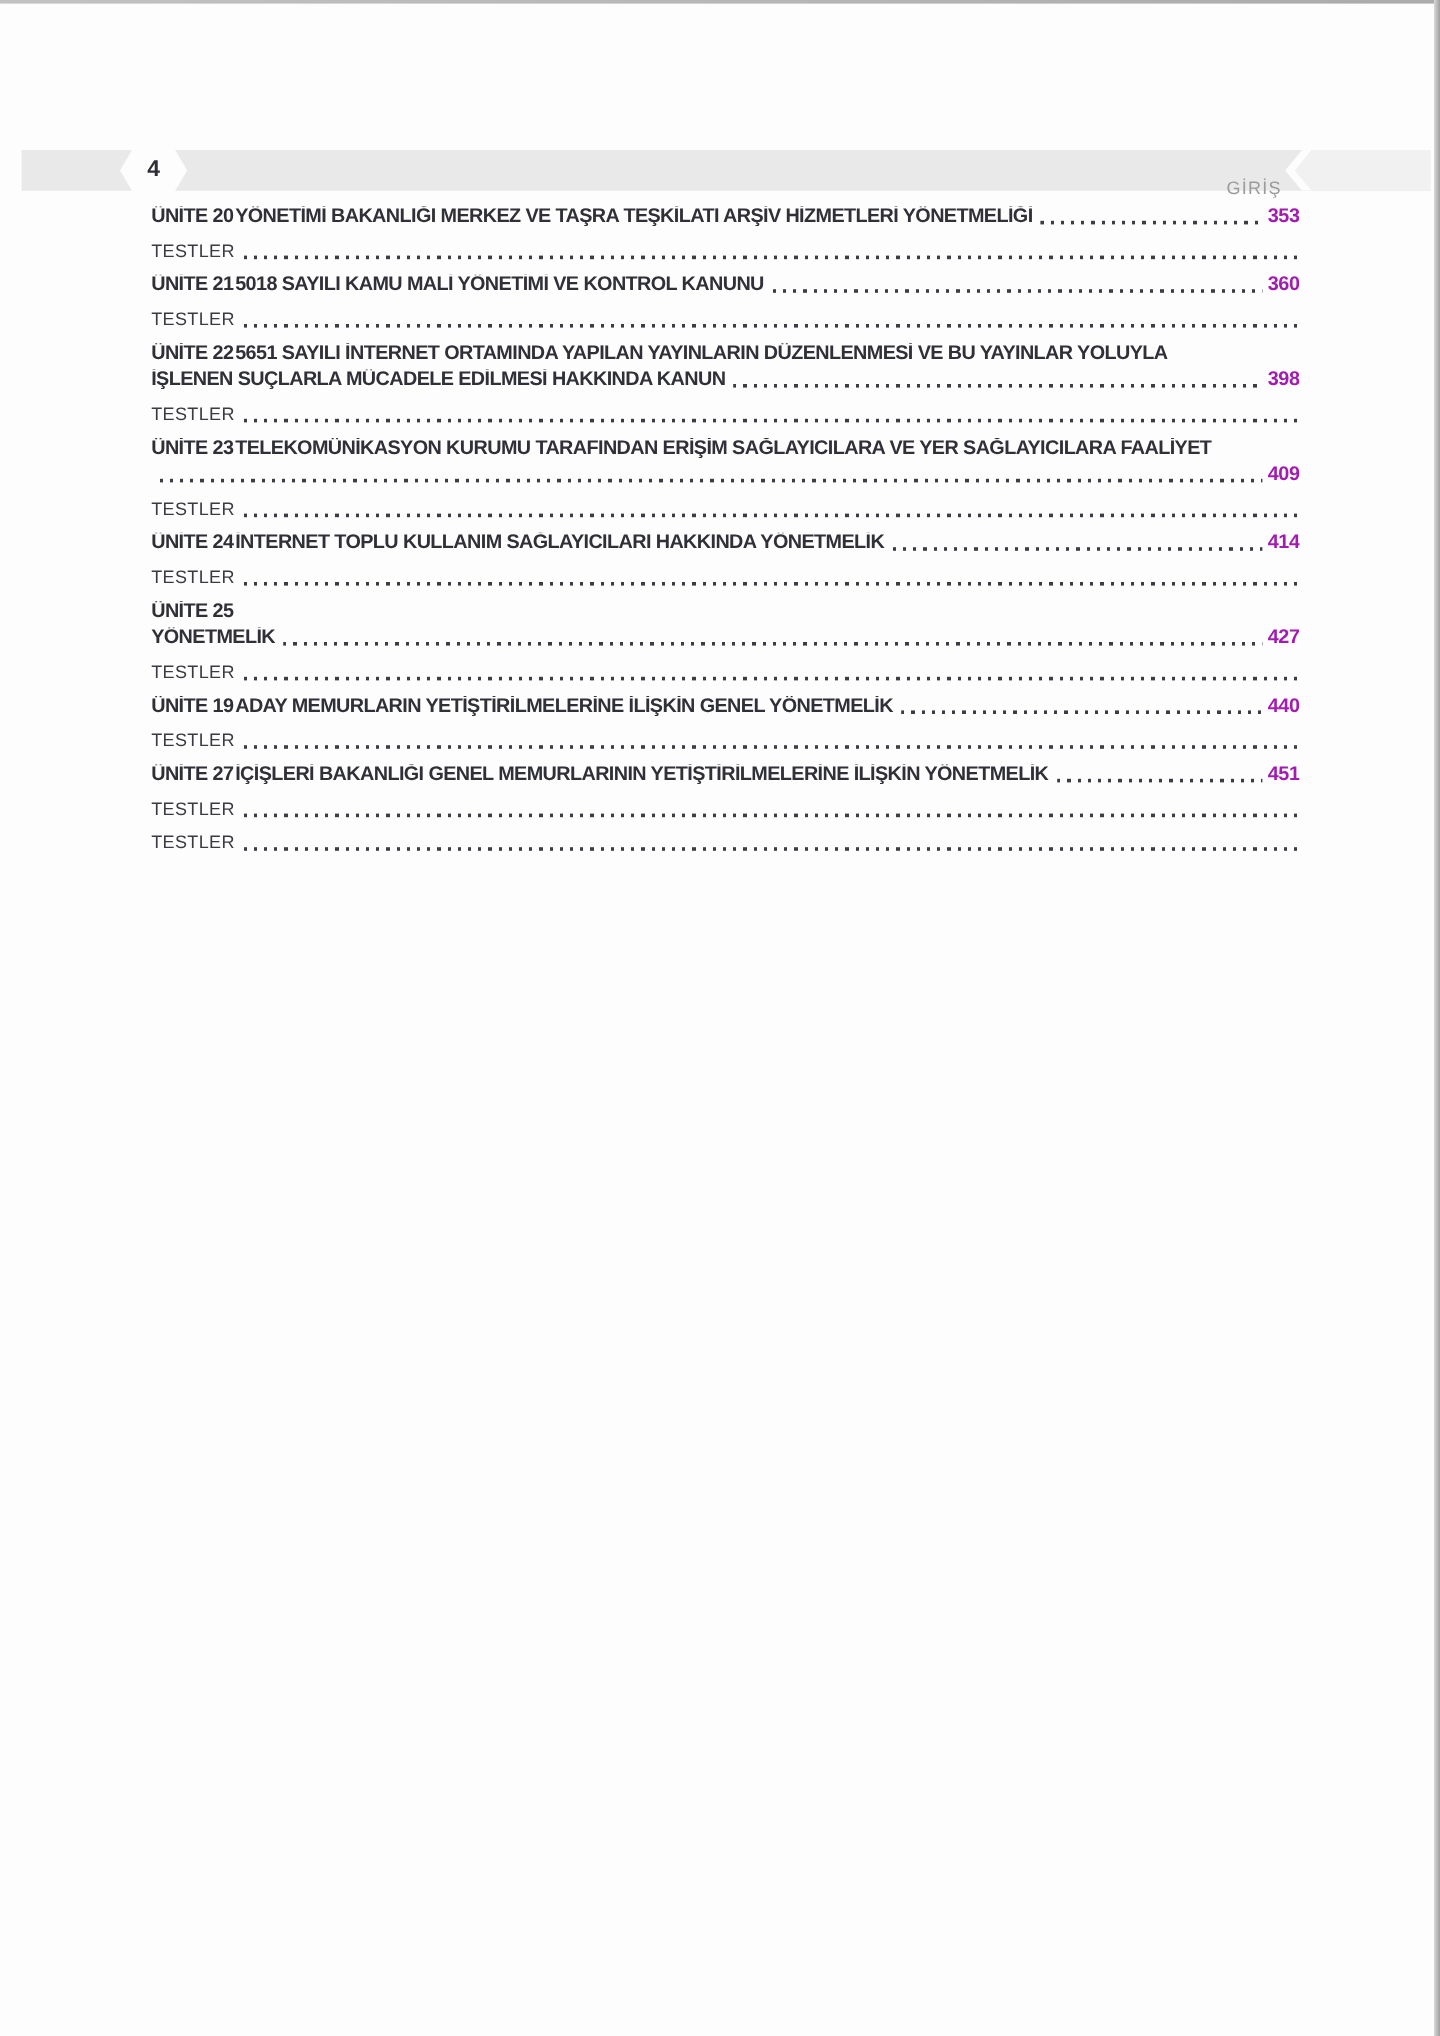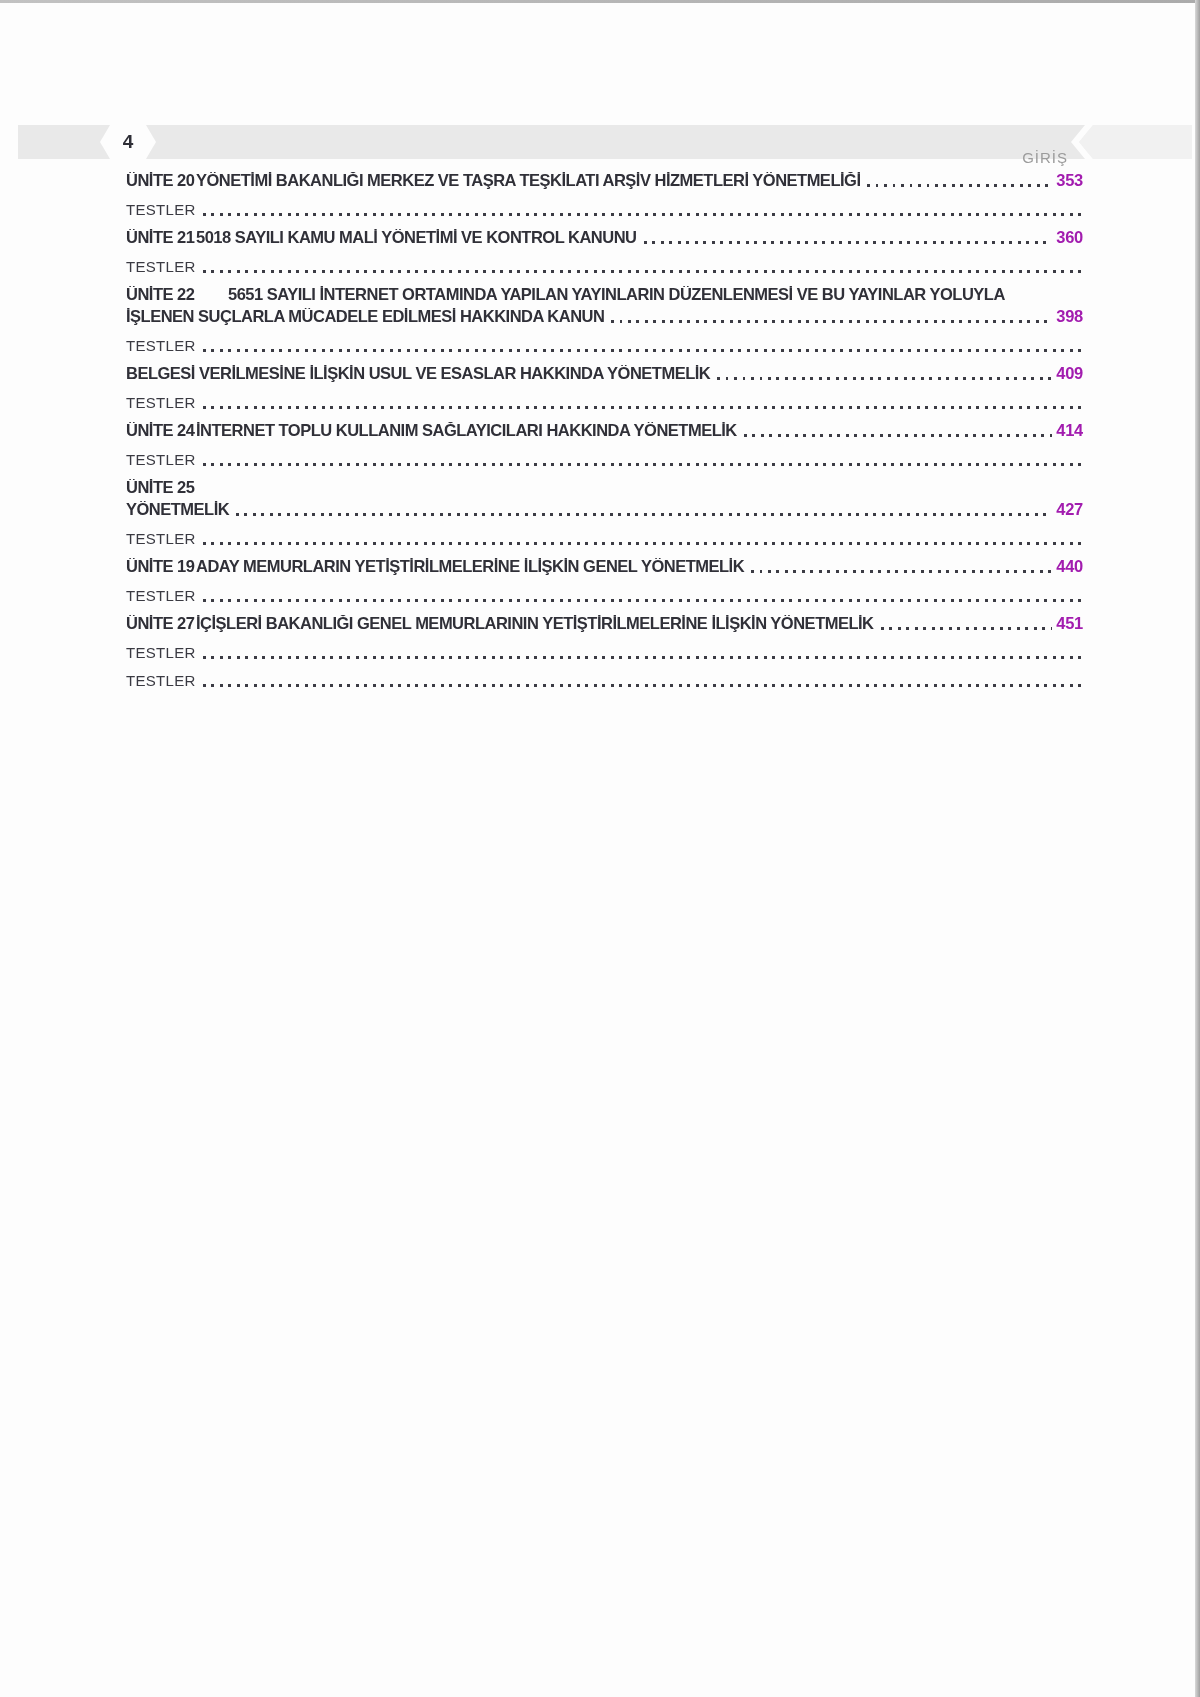--- a/index.html
+++ b/index.html
@@ -55,21 +55,21 @@
   }
   
   .toc {
     position: absolute; left: 126px; top: 172px; width: 957px;
   }
   .toc-line {
     display: flex; align-items: flex-end;
     height: 17px; margin-bottom: 11.5px;
     white-space: nowrap; overflow: hidden;
   }
-  .toc-line.tight { margin-bottom: 5px; gap: 32px; }
+  .toc-line.tight { margin-bottom: 5px; }
   .unit {
     flex: none; width: 70px;
     font-size: 16.5px; font-weight: 700;
     letter-spacing: -0.5px; color: #2f2f37;
     line-height: 17px;
   }
   .testler-label {
     font-size: 15px; font-weight: 400;
     letter-spacing: 0.3px; color: #3a3a42;
   }
@@ -144,22 +144,25 @@
           <span class="title">İŞLENEN SUÇLARLA MÜCADELE EDİLMESİ HAKKINDA KANUN</span>
           <span class="leader"></span>
           <span class="pagenum">398</span>
         </div>
         <div class="toc-line">
           <span class="unit testler-label">TESTLER</span>
           <span class="leader"></span>
         </div>
       </div>
       <div class="entry">
-        <div class="toc-line">
-          <span class="title">BELGESİ VERİLMESİNE İLİŞKİN USUL VE ESASLAR HAKKINDA YÖNETMELİK</span>
+        <div class="toc-line tight">
+          <span class="unit">ÜNİTE 23</span>
+          <span class="title">TELEKOMÜNİKASYON KURUMU TARAFINDAN ERİŞİM SAĞLAYICILARA VE YER SAĞLAYICILARA FAALİYET</span>
+        </div>
+        <div class="toc-line">
           <span class="leader"></span>
           <span class="pagenum">409</span>
         </div>
         <div class="toc-line">
           <span class="unit testler-label">TESTLER</span>
           <span class="leader"></span>
         </div>
       </div>
       <div class="entry">
         <div class="toc-line">

